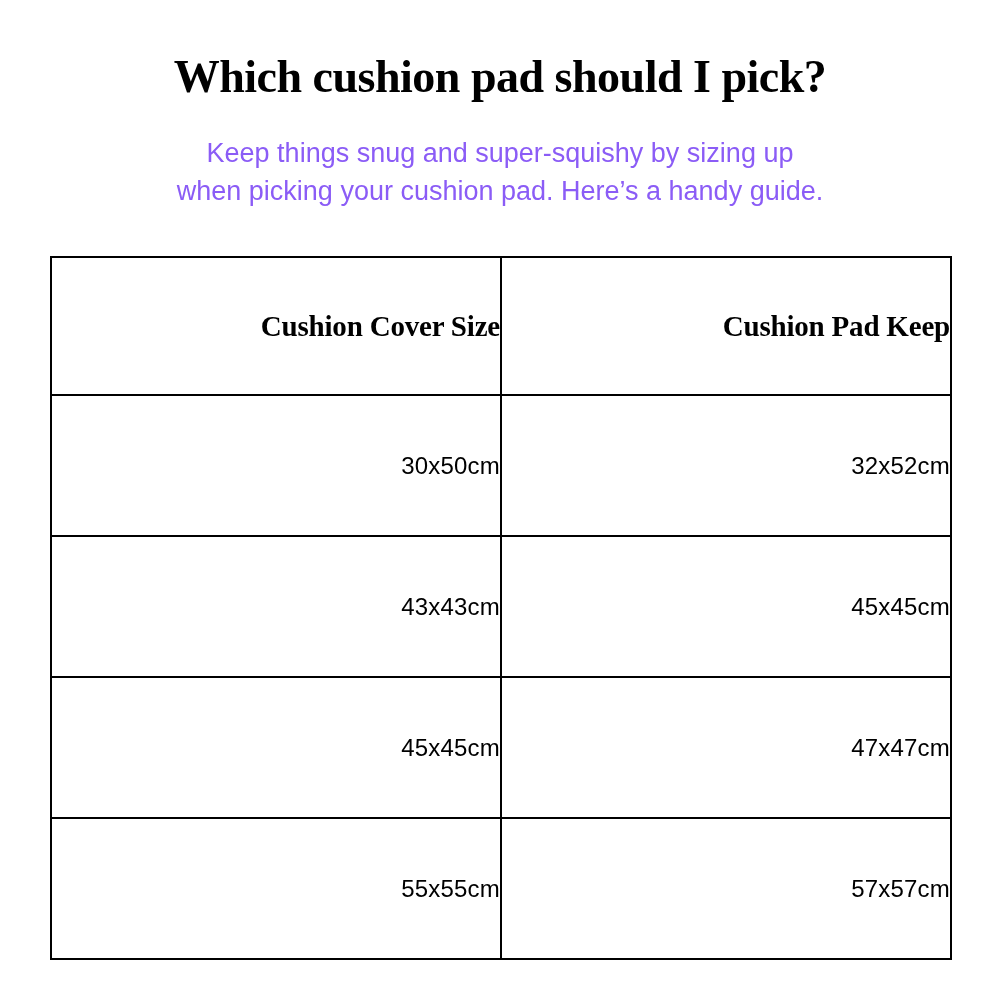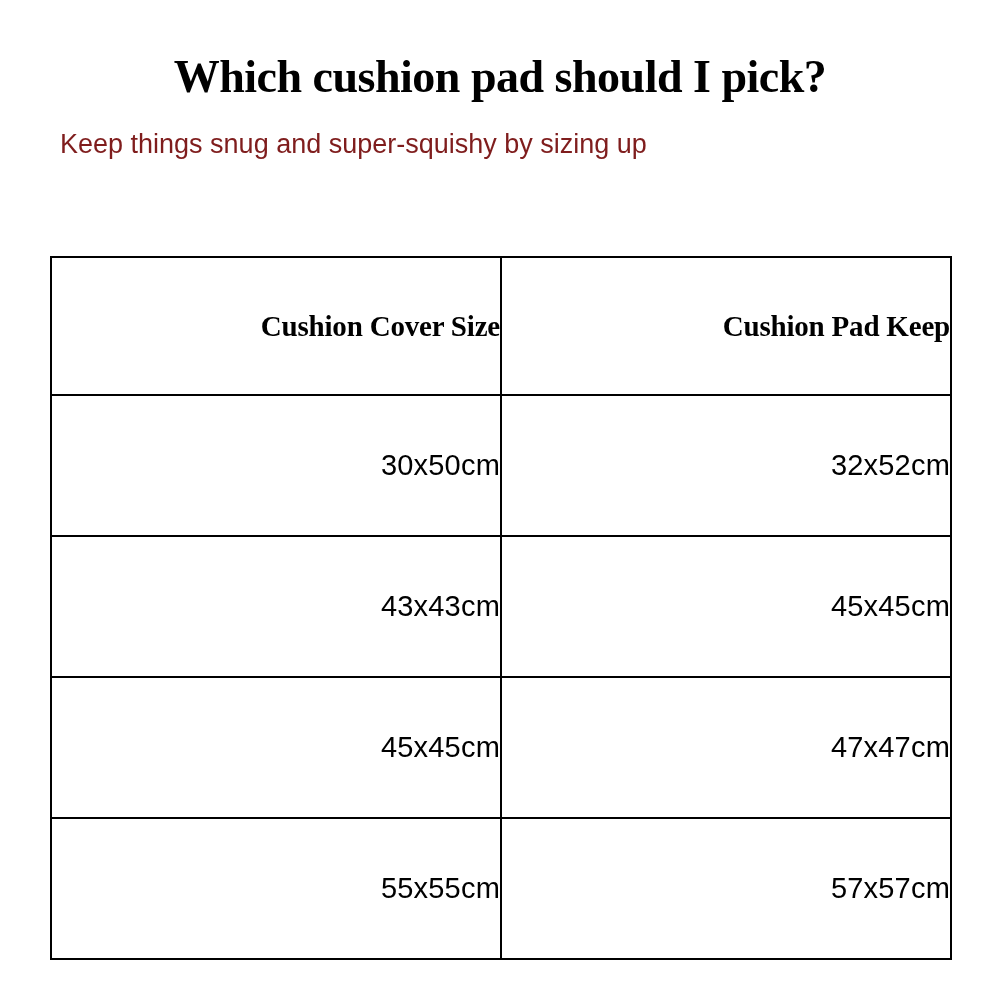--- a/index.html
+++ b/index.html
@@ -25,27 +25,27 @@
     font-family: "Liberation Serif", serif;
     font-weight: bold;
     font-size: 46px;
     letter-spacing: -0.5px;
     line-height: 1.1;
     margin: 0;
     padding-top: 52px;
     color: #000;
   }
   .subtitle {
-    text-align: left;
+    text-align: center;
     font-family: "Liberation Sans", sans-serif;
     font-size: 27px;
     line-height: 1.42;
-    margin: 22px auto 0 auto;
+    margin: 31px auto 0 auto;
     width: 880px;
-    color: #7f1d1d;
+    color: #8b5cf6;
   }
   .subtitle .line {
     display: block;
   }
   .table-wrap {
     position: absolute;
     left: 50px;
     top: 256px;
     width: 900px;
   }
@@ -65,35 +65,36 @@
     height: 136px;
     font-family: "Liberation Serif", serif;
     font-weight: bold;
     font-size: 29px;
     letter-spacing: -0.2px;
   }
   table.size-table tbody td {
     height: 139px;
     font-family: "Liberation Sans", sans-serif;
     font-weight: normal;
-    font-size: 29px;
+    font-size: 24px;
     letter-spacing: 0.2px;
   }
   table.size-table col.col-left { width: 450px; }
   table.size-table col.col-right { width: 450px; }
 </style>
 </head>
 <body>
 
 <div class="page">
 
   <h1 class="title">Which cushion pad should I pick?</h1>
 
   <p class="subtitle">
     <span class="line">Keep things snug and super-squishy by sizing up</span>
+    <span class="line">when picking your cushion pad. Here’s a handy guide.</span>
   </p>
 
   <div class="table-wrap">
     <table class="size-table">
       <colgroup>
         <col class="col-left">
         <col class="col-right">
       </colgroup>
       <thead>
         <tr>

